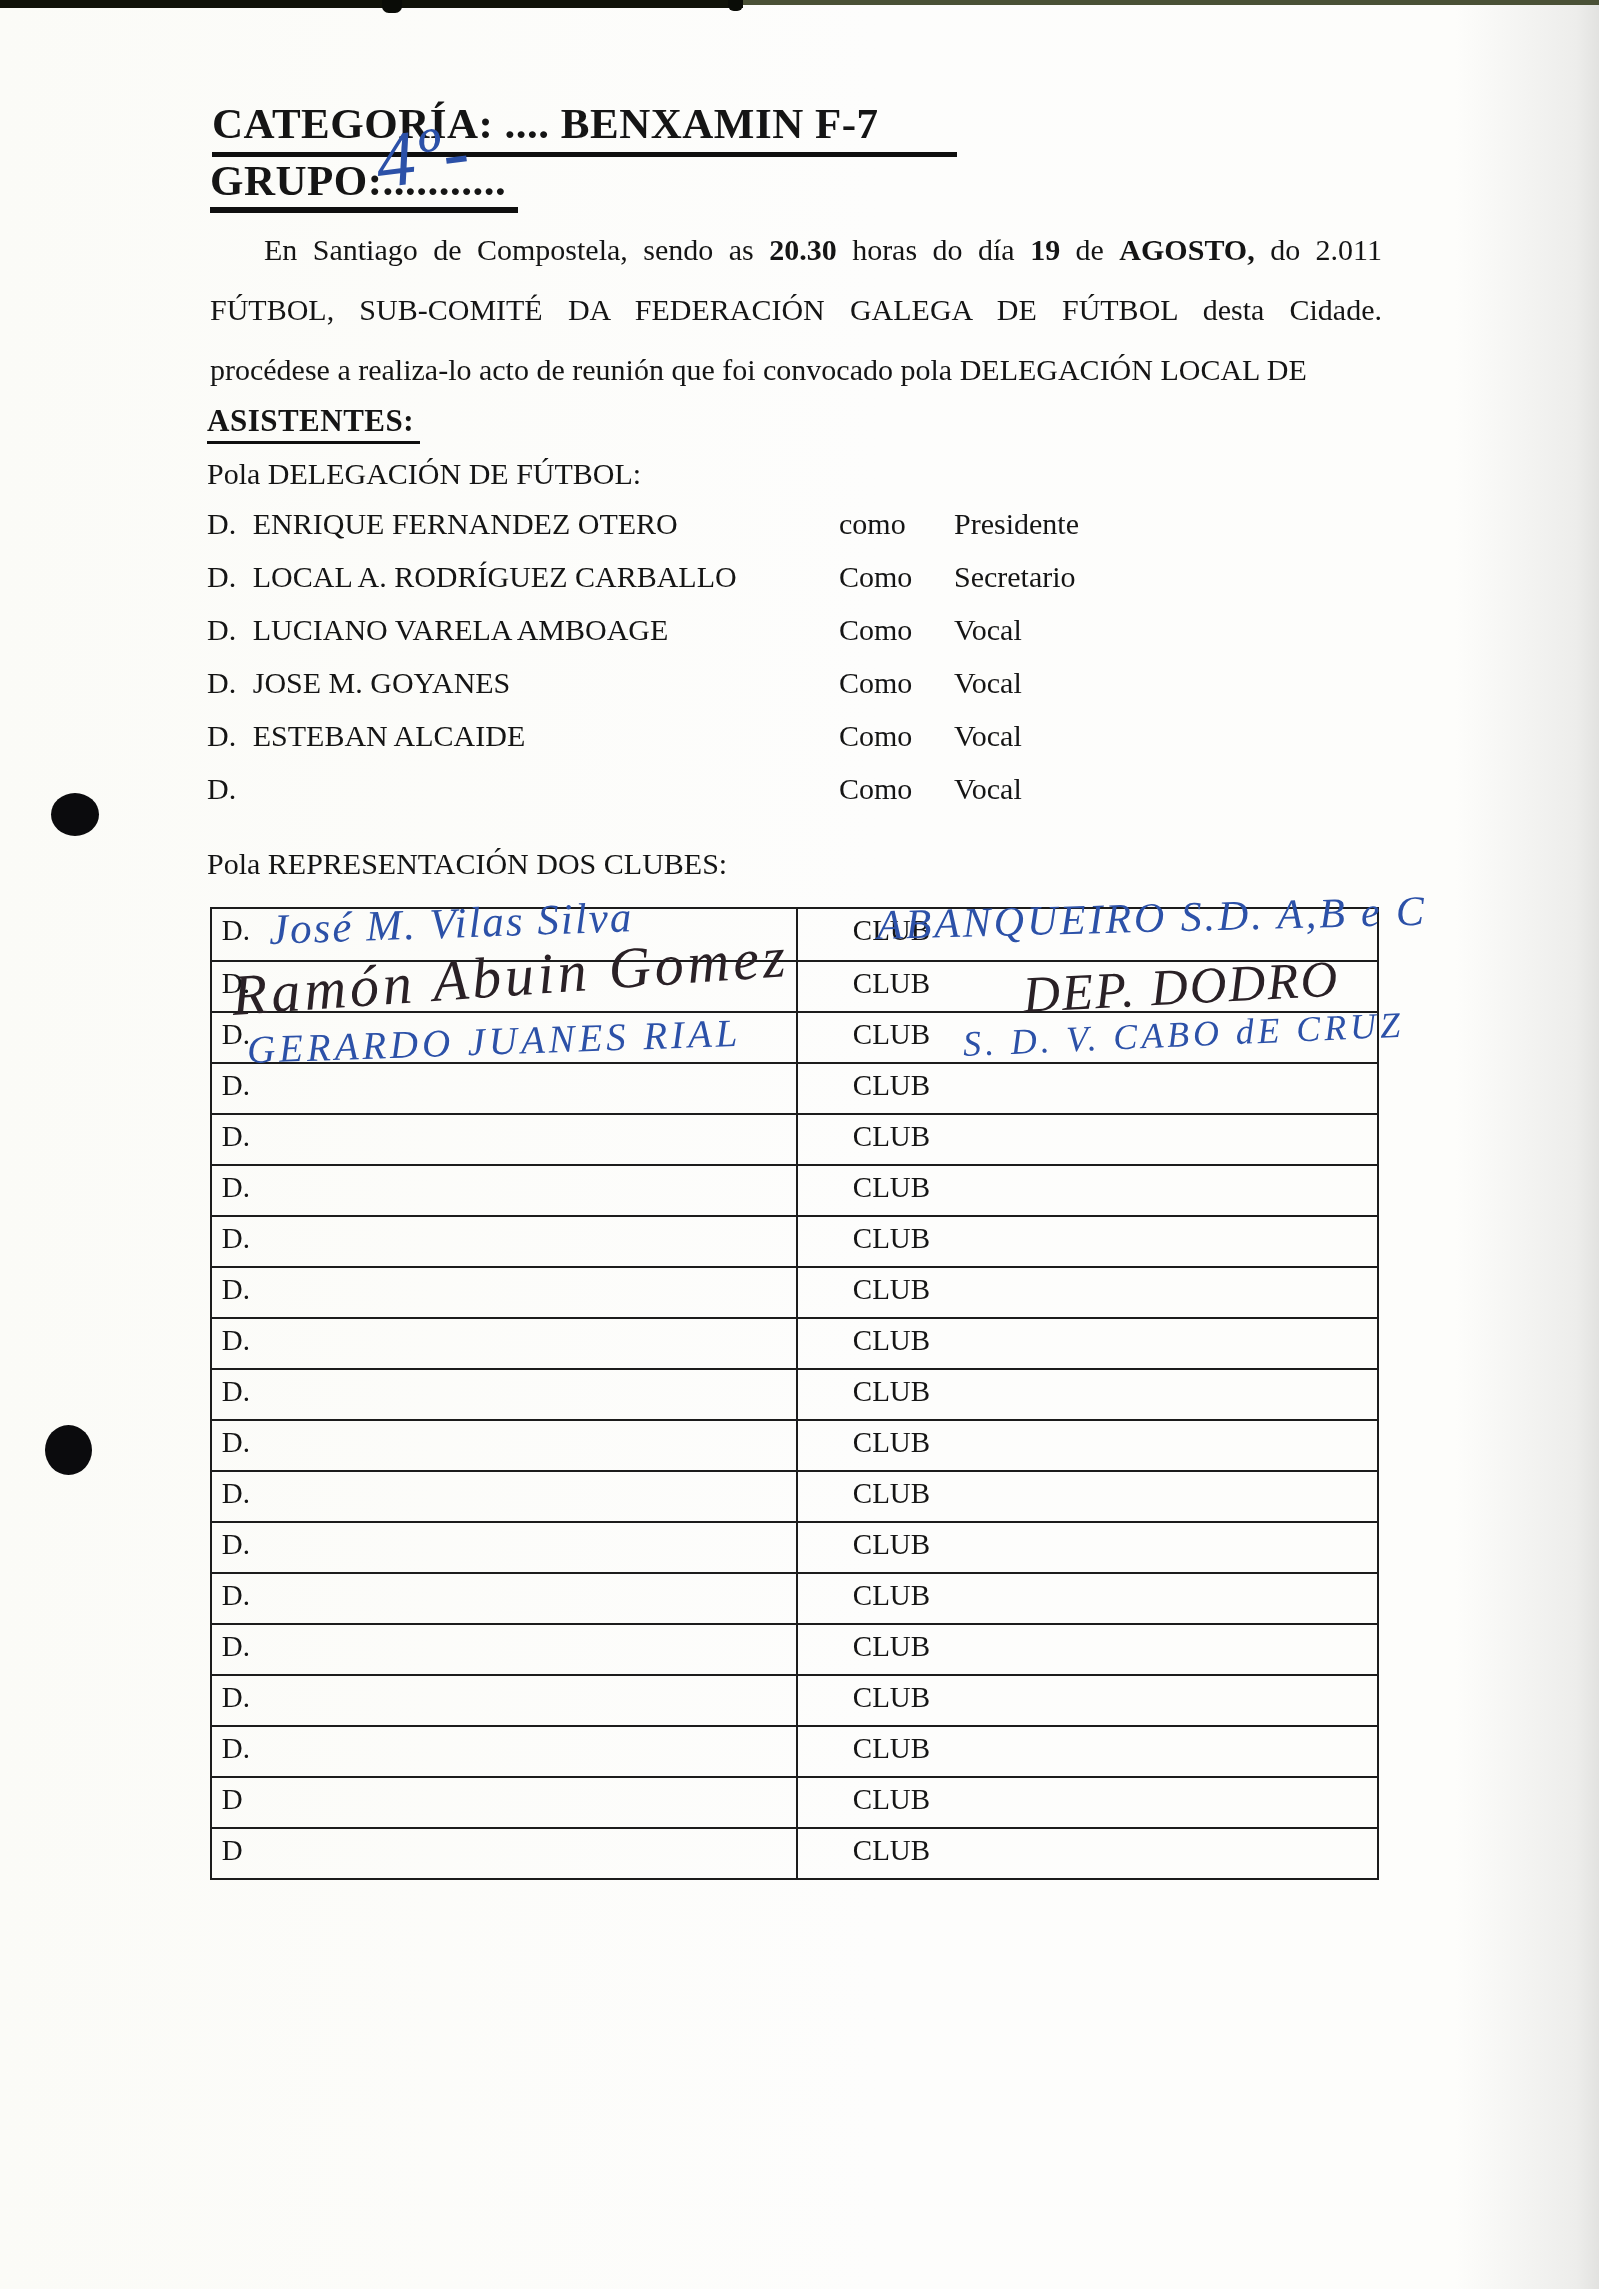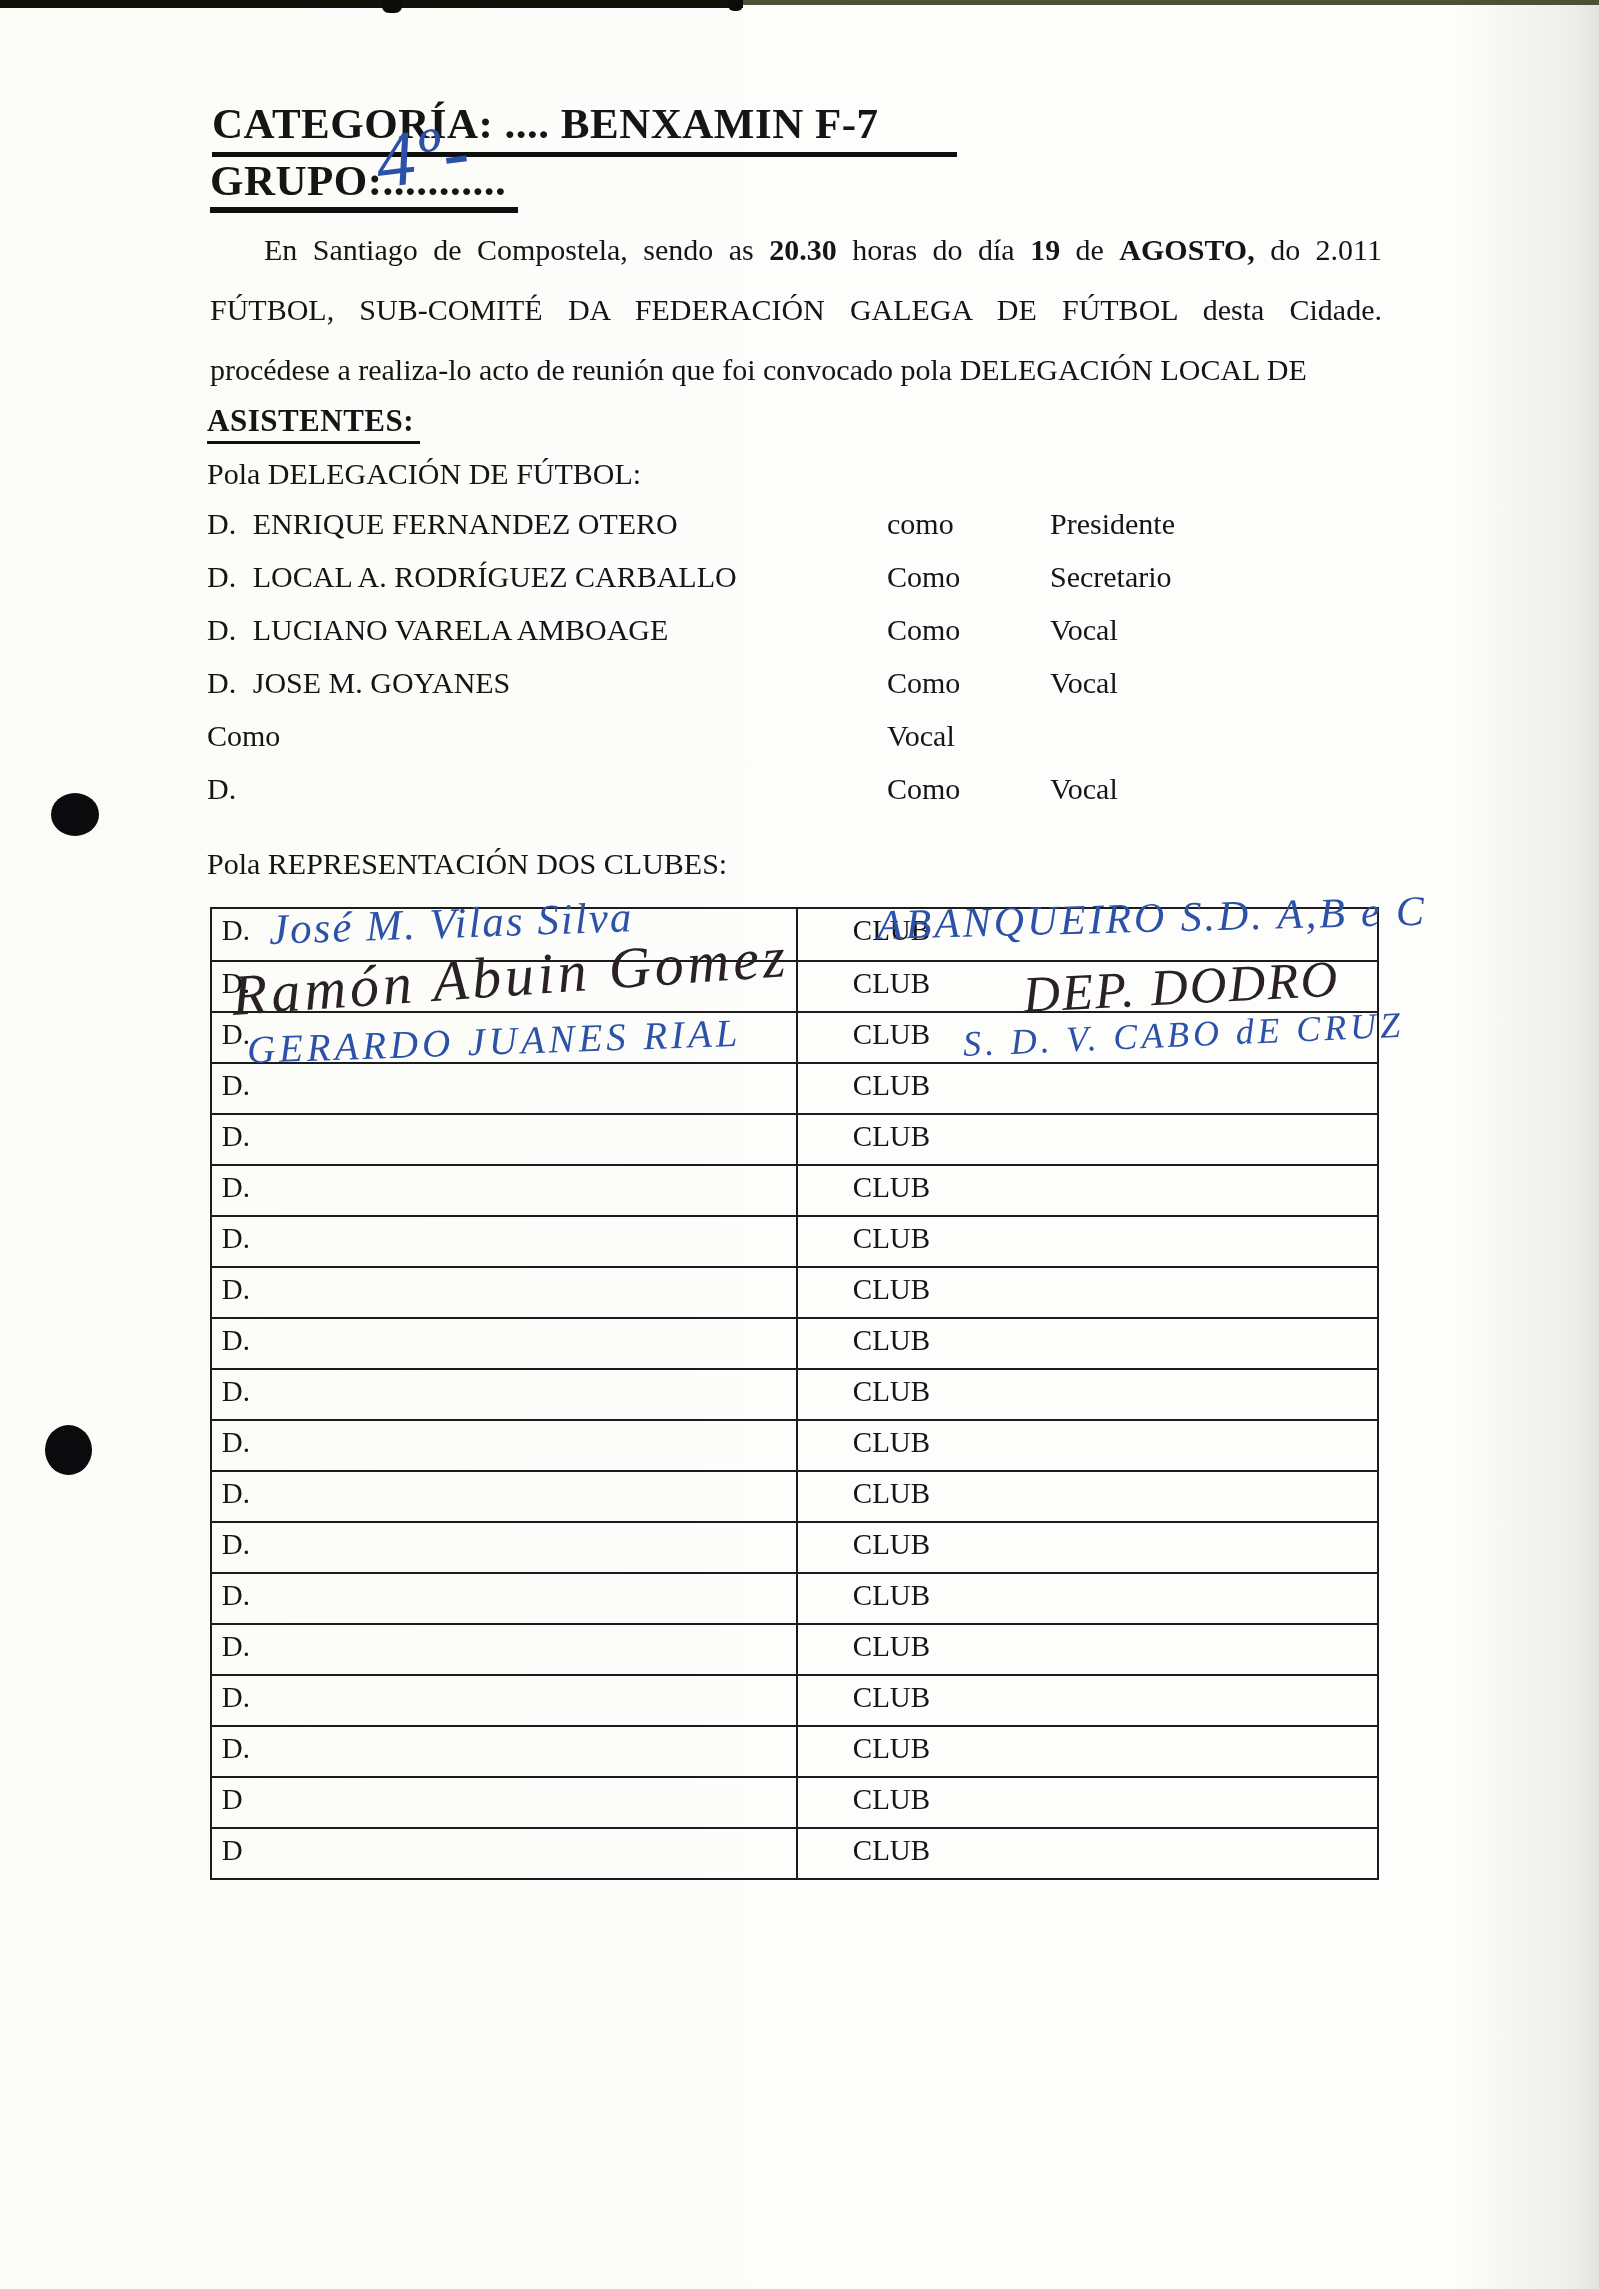--- a/index.html
+++ b/index.html
@@ -54,21 +54,21 @@
   
   .asistentes {
     position:absolute; left:207px; top:403px;
     font-size:31px; font-weight:bold; letter-spacing:0.5px;
     border-bottom:3.9px solid #0f0f0f; padding:0 5.9px 2px 0; white-space:nowrap;
   }
   .subhead { position:absolute; font-size:30px; white-space:nowrap; }
   .subhead-delegation { left:207px; top:457px; }
   .subhead-clubs { left:207px; top:847px; }
   .att-list { position:absolute; left:207px; top:507px; width:1073px; }
-  .att-row { display:grid; grid-template-columns:632px 115px auto; height:53px; font-size:30px;gap:48px; }
+  .att-row { display:grid; grid-template-columns:632px 115px auto; height:53px; font-size:30px; }
   .att-name-prefix { display:inline-block; }
   .att-name { margin-left:16.6px; }
 
   
   .club-table {
     position:absolute; left:210px; top:907px; width:1169px;
     border:2.9px solid #1c1c1c;
   }
   .club-row { display:flex; height:51px; position:relative; }
   .club-row + .club-row { border-top:2px solid #1c1c1c; }
@@ -124,20 +124,21 @@
         <div><span class="att-name-prefix">D.</span><span class="att-name">LUCIANO VARELA AMBOAGE</span></div>
         <div>Como</div>
         <div>Vocal</div>
       </div>
       <div class="att-row">
         <div><span class="att-name-prefix">D.</span><span class="att-name">JOSE M. GOYANES</span></div>
         <div>Como</div>
         <div>Vocal</div>
       </div>
       <div class="att-row">
+        <div><span class="att-name-prefix">D.</span><span class="att-name">ESTEBAN ALCAIDE</span></div>
         <div>Como</div>
         <div>Vocal</div>
       </div>
       <div class="att-row">
         <div><span class="att-name-prefix">D.</span><span class="att-name"></span></div>
         <div>Como</div>
         <div>Vocal</div>
       </div>
     </div>
 

